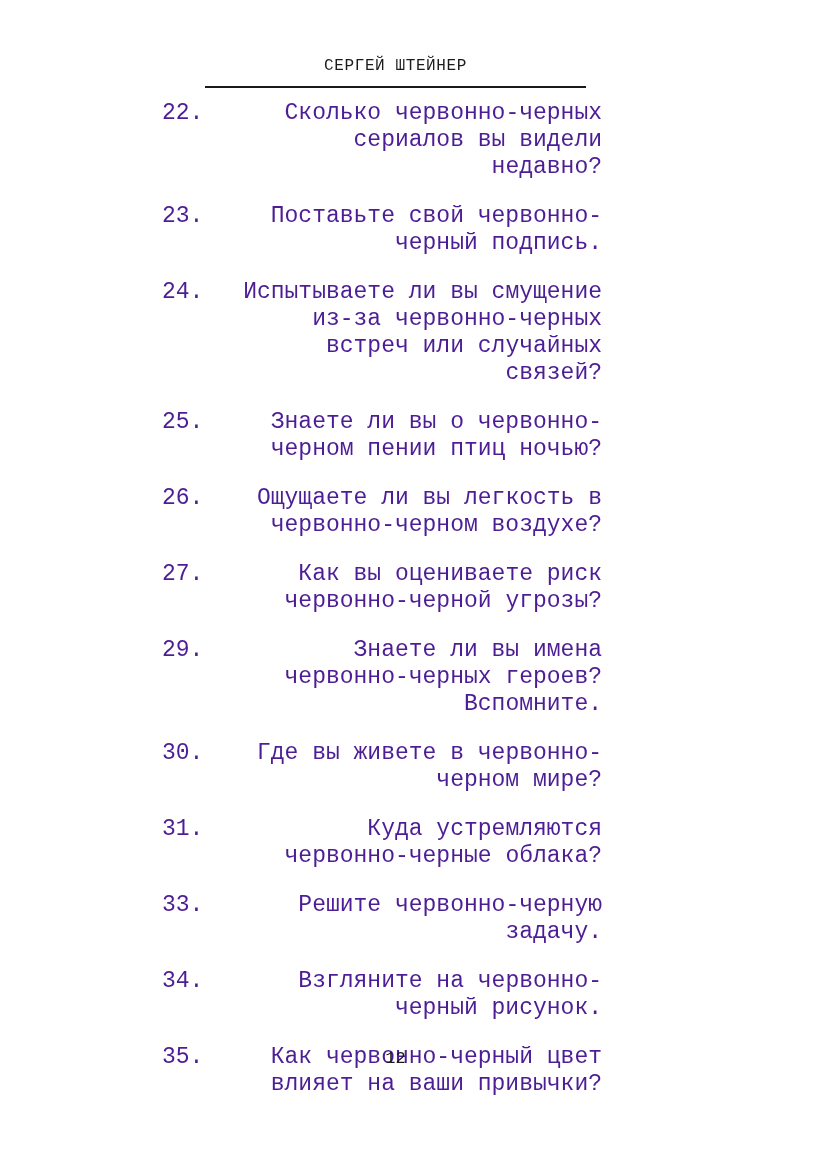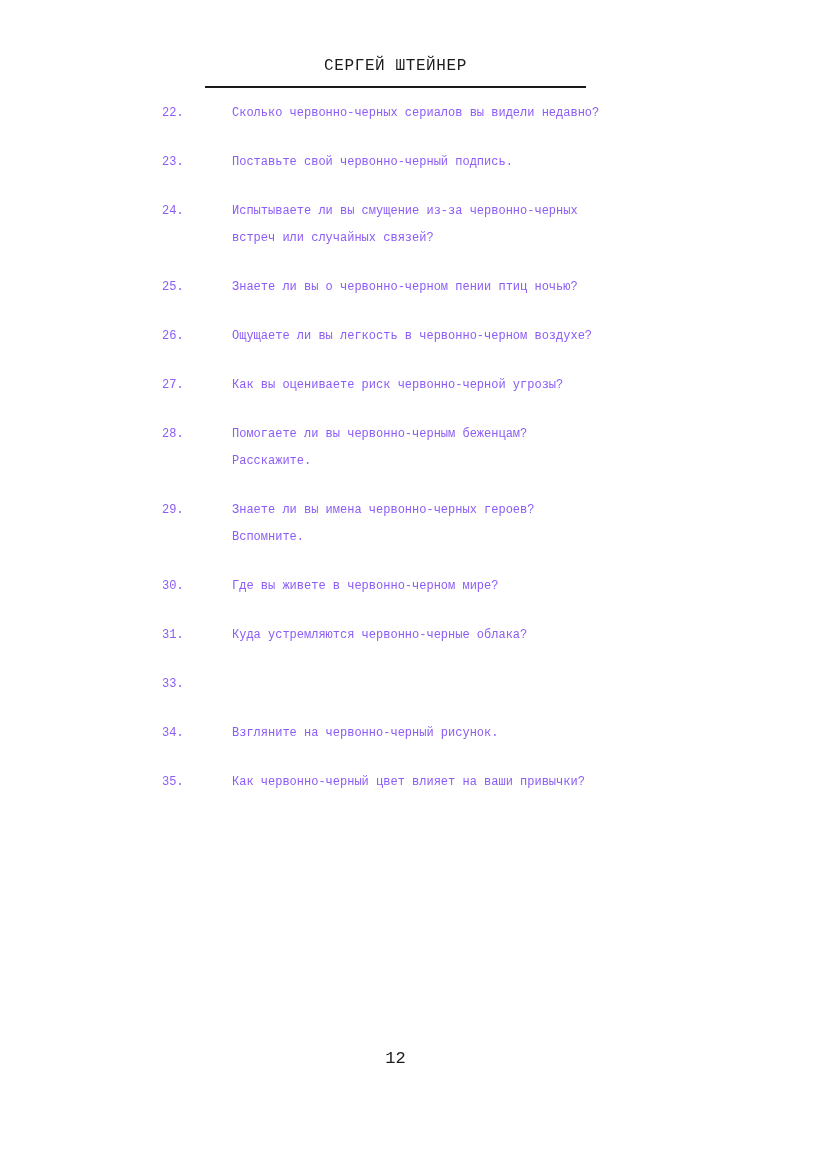--- a/index.html
+++ b/index.html
@@ -41,23 +41,24 @@
     left: 162px;
     width: 440px;
     list-style: none;
     margin: 0;
     padding: 0;
   }
   .question-item {
     display: flex;
     align-items: flex-start;
     margin: 0 0 22px 0;
-    font-size: 12px;
+    font-size: 23px;
     line-height: 27px;
-    color: #8b5cf6;
+    color: #4c1d95;
+    text-align: right;
   }
   .question-number {
     flex: 0 0 35px;
     width: 35px;
   }
   .question-text {
     flex: 0 1 auto;
     max-width: 404px;
     margin-left: 35px;
   }
@@ -105,43 +106,40 @@
   <li class="question-item">
     <span class="question-number">26.</span>
     <span class="question-text">Ощущаете ли вы легкость в червонно-черном воздухе?</span>
   </li>
 
   <li class="question-item">
     <span class="question-number">27.</span>
     <span class="question-text">Как вы оцениваете риск червонно-черной угрозы?</span>
   </li>
 
-  <li class="question-item">
-    <span class="question-number">28.</span>
-    <span class="question-text">Помогаете ли вы червонно-черным беженцам? Расскажите.</span>
-  </li>
 
   <li class="question-item">
     <span class="question-number">29.</span>
     <span class="question-text">Знаете ли вы имена червонно-черных героев? Вспомните.</span>
   </li>
 
   <li class="question-item">
     <span class="question-number">30.</span>
     <span class="question-text">Где вы живете в червонно-черном мире?</span>
   </li>
 
   <li class="question-item">
     <span class="question-number">31.</span>
     <span class="question-text">Куда устремляются червонно-черные облака?</span>
   </li>
 
 
   <li class="question-item">
     <span class="question-number">33.</span>
+    <span class="question-text">Решите червонно-черную задачу.</span>
   </li>
 
   <li class="question-item">
     <span class="question-number">34.</span>
     <span class="question-text">Взгляните на червонно-черный рисунок.</span>
   </li>
 
   <li class="question-item">
     <span class="question-number">35.</span>
     <span class="question-text">Как червонно-черный цвет влияет на ваши привычки?</span>

